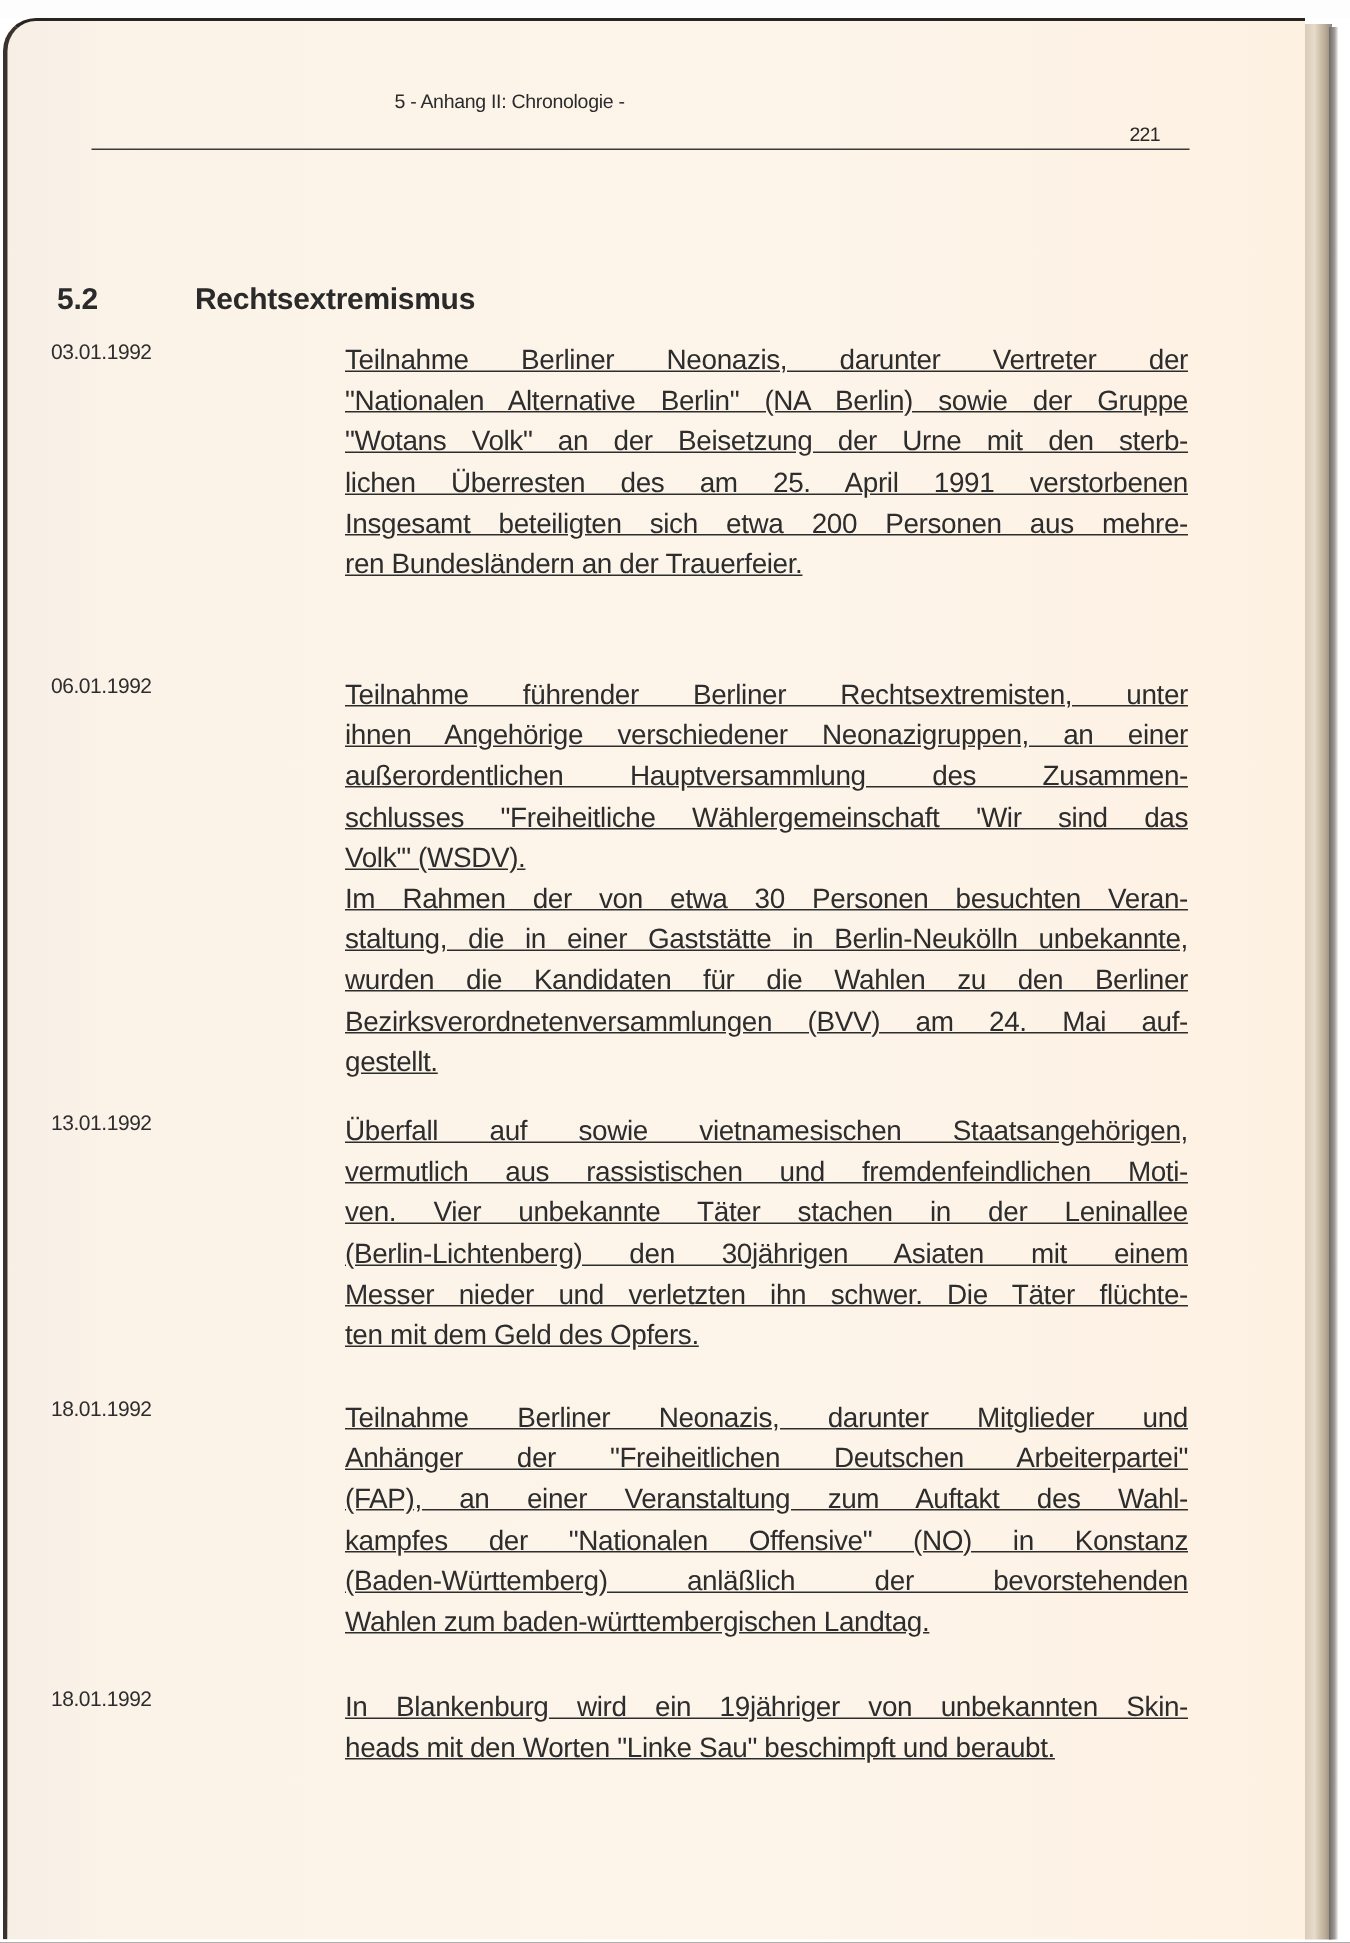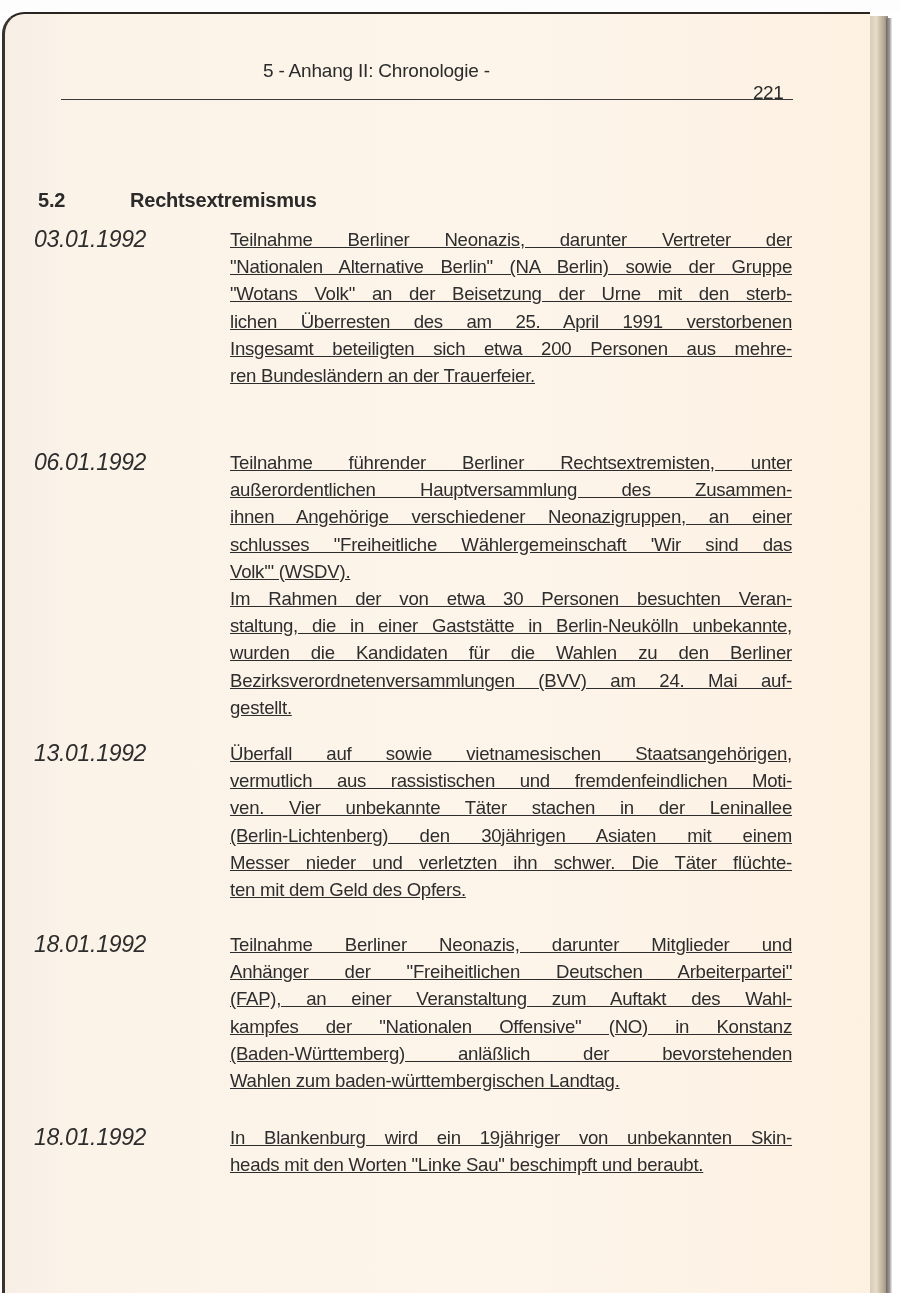--- a/index.html
+++ b/index.html
@@ -23,36 +23,36 @@
   .page-edge {
     position: absolute; left: 870px; top: 16px; width: 18px; height: 1277px;
     background: linear-gradient(90deg, #d8ccb9 0%, #e7dcc9 35%, #cfc2ad 55%, #b9ab96 75%, #8c857d 100%);
   }
   .edge-shadow {
     position: absolute; left: 886px; top: 18px; width: 6px; height: 1275px;
     background: linear-gradient(90deg, #6f6a65, #9e9a96 60%, #f0f0f0);
   }
   .running-head {
     position: absolute; left: 0; top: 60px; width: 900px; height: 30px;
-    color: #2b2b2b; font-size: 19px;
+    color: #2b2b2b; font-size: 13px;
   }
   .running-title { position: absolute; left: 263px; top: 0; letter-spacing: -0.2px; }
   .page-number { position: absolute; left: 753px; top: 0; letter-spacing: -0.5px; margin-top: 22px; }
   .head-rule {
     position: absolute; left: 61px; top: 99px; width: 732px; height: 0;
     border-top: 1.5px solid #3a3a3a;
   }
   .section-title {
     position: absolute; left: 34px; top: 185px; margin: 4px;
     font-size: 20px; font-weight: bold; color: #2a2a2a; letter-spacing: -0.2px;
   }
   .section-num { display: inline-block; width: 92px; }
   .entry { position: absolute; left: 34px; width: 760px; color: #2d2d2d; }
   .entry-date {
-    position: absolute; left: 0; top: 0; font-size: 23px; letter-spacing: -0.3px; font-style: italic;
+    position: absolute; left: 0; top: 0; font-size: 14px; letter-spacing: -0.3px;
   }
   .entry-text {
     position: absolute; left: 196px; top: 0; width: 562px;
     font-size: 18.6px; line-height: 27.2px; text-align: justify;
     letter-spacing: -0.25px;
   }
   .entry-text p { margin: 0; }
   .line { display: block; text-align: justify; text-align-last: justify; text-decoration: underline; }
   .line.last { text-align-last: left; }
 </style>
@@ -88,22 +88,22 @@
       <span class="line last">ren Bundesländern an der Trauerfeier.</span>
     </p>
   </div>
 </div>
 
 <div class="entry" style="top:449px;">
   <div class="entry-date">06.01.1992</div>
   <div class="entry-text">
     <p>
       <span class="line">Teilnahme führender Berliner Rechtsextremisten, unter</span>
+      <span class="line">ihnen Angehörige verschiedener Neonazigruppen, an einer</span>
       <span class="line">außerordentlichen Hauptversammlung des Zusammen-</span>
-      <span class="line">ihnen Angehörige verschiedener Neonazigruppen, an einer</span>
       <span class="line">schlusses "Freiheitliche Wählergemeinschaft 'Wir sind das</span>
       <span class="line last">Volk'" (WSDV).</span>
     </p>
     <p>
       <span class="line">Im Rahmen der von etwa 30 Personen besuchten Veran-</span>
       <span class="line">staltung, die in einer Gaststätte in Berlin-Neukölln unbekannte,</span>
       <span class="line">wurden die Kandidaten für die Wahlen zu den Berliner</span>
       <span class="line">Bezirksverordnetenversammlungen (BVV) am 24. Mai auf-</span>
       <span class="line last">gestellt.</span>
     </p>

